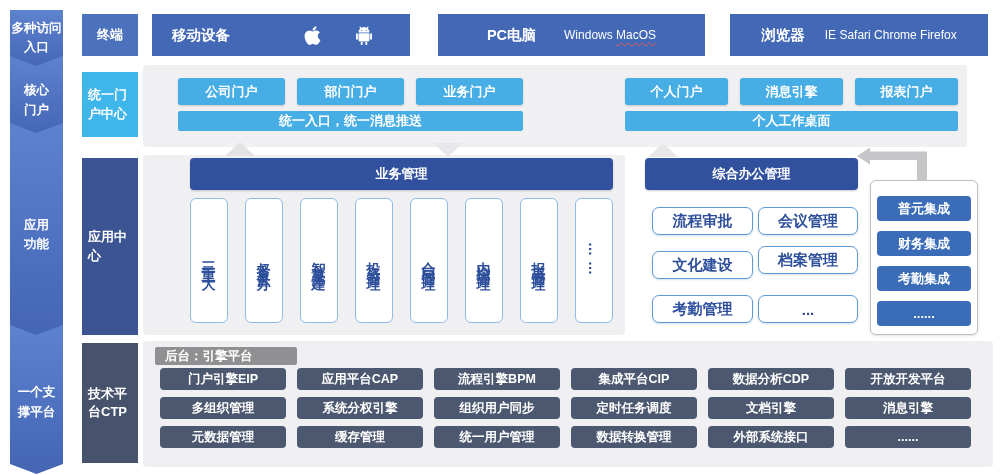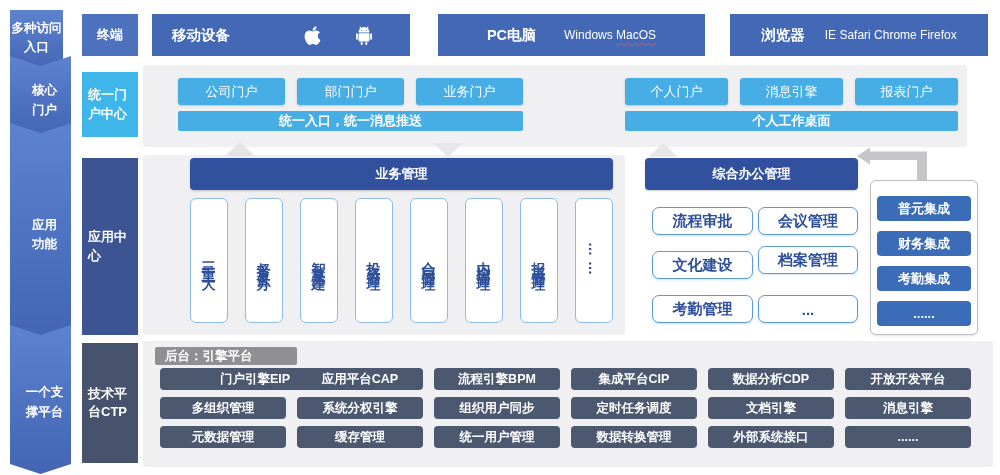--- a/index.html
+++ b/index.html
@@ -3,39 +3,39 @@
 <meta charset="utf-8">
 <style>
   html,body{margin:0;padding:0;background:#fff;font-family:"Liberation Sans","DejaVu Sans",sans-serif;}
   .stage{position:relative;width:1000px;height:475px;background:#fff;overflow:hidden;}
 
   
   .rail-seg{position:absolute;left:10px;width:53px;background:linear-gradient(180deg,#5d82ce,#4365b4);
     color:#fff;font-weight:bold;font-size:12.5px;line-height:1.55;text-align:center;
     display:flex;align-items:center;justify-content:center;white-space:pre-line;
     filter:drop-shadow(1px 2px 2px rgba(0,0,0,.22));}
-  .notch{clip-path:polygon(0 0,50% 10px,100% 0,100% calc(100% - 10px),50% 100%,0 calc(100% - 10px));padding-top:6px;padding-left:8px;}
+  .notch{clip-path:polygon(0 0,50% 10px,100% 0,100% calc(100% - 10px),50% 100%,0 calc(100% - 10px));padding-top:6px;}
   .flat{clip-path:polygon(0 0,100% 0,100% calc(100% - 10px),50% 100%,0 calc(100% - 10px));padding-bottom:6px;}
 
   
   .side-label{position:absolute;left:82px;width:56px;color:#fff;font-weight:bold;font-size:13px;line-height:1.4;
     display:flex;align-items:center;box-sizing:border-box;padding:0 6px;}
 
   
   .gray-box{position:absolute;background:#f0f0f2;border-radius:3px;}
 
   
   .term-bar{position:absolute;top:14px;height:42px;background:#4368b6;color:#fff;display:flex;align-items:center;box-sizing:border-box;}
   .term-title{font-weight:bold;font-size:14.5px;}
   .term-sub{font-size:12px;}
   .wavy{text-decoration:underline wavy #e0584c;text-decoration-thickness:1px;text-underline-offset:3px;}
   .t-icon{display:inline-flex;}
 
   
-  .p-btn{position:absolute;top:78px;height:27px;background:#47ade5;color:#fff;font-weight:normal;font-size:13px;
+  .p-btn{position:absolute;top:78px;height:27px;background:#47ade5;color:#fff;font-weight:bold;font-size:13px;
     display:flex;align-items:center;justify-content:center;border-radius:3px;box-shadow:0 1px 2px rgba(0,0,0,.18);}
   .p-bar{position:absolute;top:111px;height:20px;background:#47ade5;color:#fff;font-weight:bold;font-size:13px;
     display:flex;align-items:center;justify-content:center;border-radius:2px;}
 
   
   .navy-header{position:absolute;top:158px;height:32px;background:#31519f;color:#fff;font-weight:bold;font-size:13px;
     display:flex;align-items:center;justify-content:center;border-radius:4px;box-shadow:0 1px 2px rgba(0,0,0,.2);}
   .v-card{position:absolute;top:198px;width:38px;height:125px;background:#fff;border:1px solid #8fbbe8;border-radius:6px;
     box-sizing:border-box;display:flex;align-items:center;justify-content:center;
     writing-mode:vertical-rl;letter-spacing:5px;color:#2d4e9a;font-weight:bold;font-size:14px;}
@@ -146,21 +146,21 @@
 
   <div class="int-panel"></div>
   <div class="i-btn" style="top:196px;">普元集成</div>
   <div class="i-btn" style="top:231px;">财务集成</div>
   <div class="i-btn" style="top:266px;">考勤集成</div>
   <div class="i-btn" style="top:301px;">......</div>
 
   <div class="gray-box" style="left:143px;top:341px;width:850px;height:126px;"></div>
   <div class="tech-tag">后台：引擎平台</div>
 
-  <div class="t-btn" style="left:160px;top:368px;padding-left:32px;">门户引擎EIP</div>
+  <div class="t-btn" style="left:160px;top:368px;">门户引擎EIP</div>
   <div class="t-btn" style="left:297px;top:368px;">应用平台CAP</div>
   <div class="t-btn" style="left:434px;top:368px;">流程引擎BPM</div>
   <div class="t-btn" style="left:571px;top:368px;">集成平台CIP</div>
   <div class="t-btn" style="left:708px;top:368px;">数据分析CDP</div>
   <div class="t-btn" style="left:845px;top:368px;">开放开发平台</div>
 
   <div class="t-btn" style="left:160px;top:397px;">多组织管理</div>
   <div class="t-btn" style="left:297px;top:397px;">系统分权引擎</div>
   <div class="t-btn" style="left:434px;top:397px;">组织用户同步</div>
   <div class="t-btn" style="left:571px;top:397px;">定时任务调度</div>

